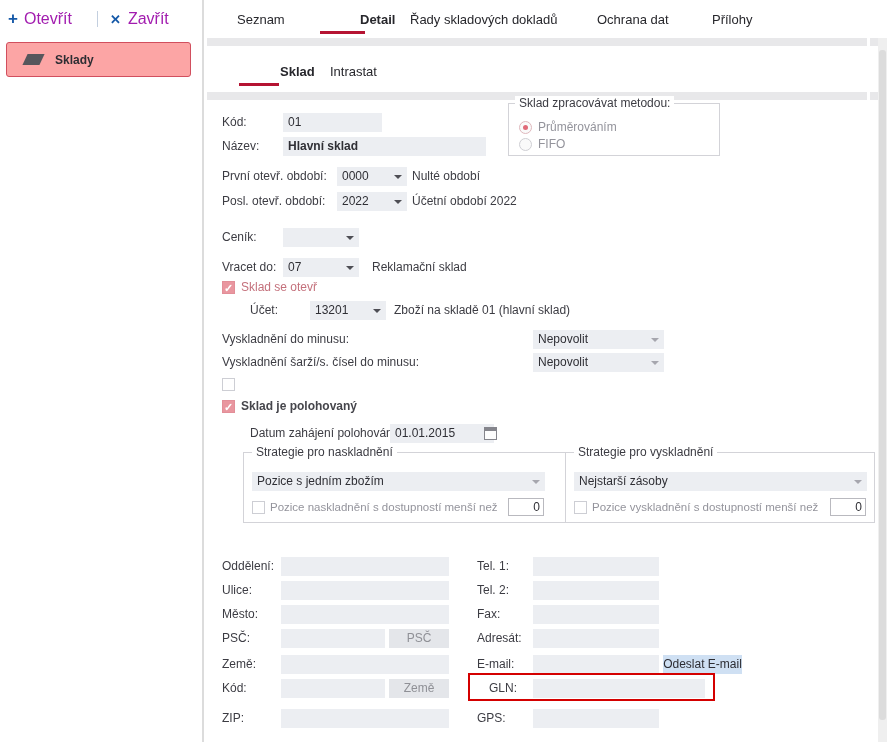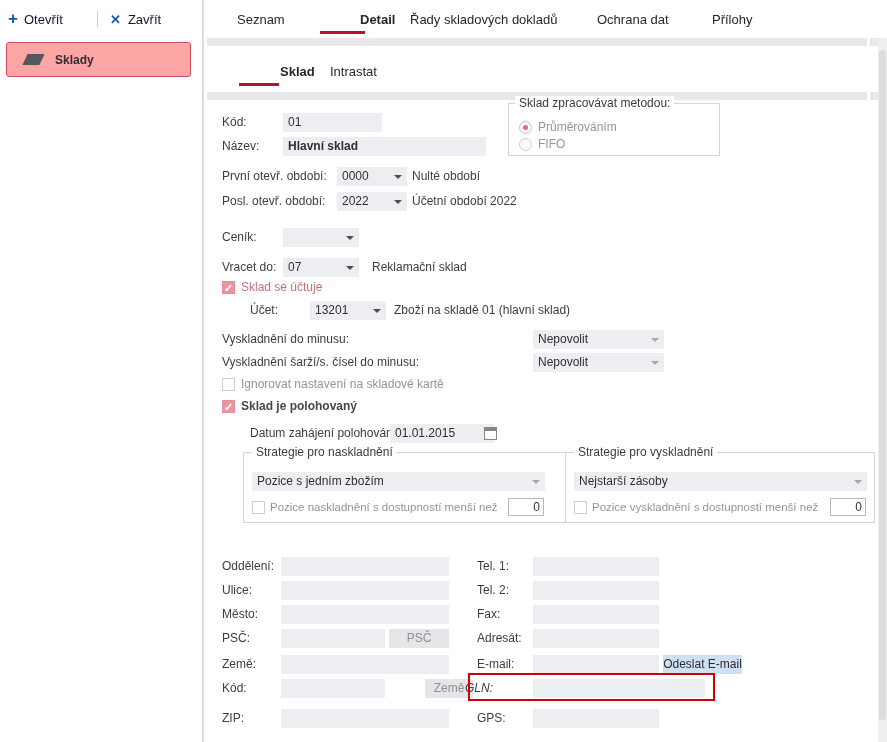--- a/index.html
+++ b/index.html
@@ -36,21 +36,21 @@
   .tab { position:absolute; font-size:13px; color:#27272c; white-space:nowrap; cursor:default; }
   .tab.active { font-weight:bold;padding-left:40px; }
   .underline { position:absolute; height:3px; background:#b51332; }
   .hbar { position:absolute; height:8px; background:#e8e8ea; }
   .btn-gray { position:absolute; height:19px; background:#e4e6ea; color:#8f9096;
               text-align:center; line-height:19px; cursor:pointer; }
   .btn-blue { position:absolute; height:19px; background:#cfe0f3; color:#2d2d33;
               text-align:center; line-height:19px; cursor:pointer; }
   .numfield { position:absolute; width:36px; height:18px; background:#fff; border:1px solid #b9b9bf;
               line-height:16px; text-align:right; padding:0 3px; color:#2f2f35; }
-  .bluebtn-txt { color:#0f172a; font-size:13px; }
+  .bluebtn-txt { color:#a21caf; font-size:16px; }
 </style>
 </head>
 <body>
 
 <div class="screen">
 
   <div class="abs" style="left:8px;top:8px;height:22px;display:flex;align-items:center;gap:6px;cursor:pointer;">
     <span style="color:#1559a8;font-size:17px;font-weight:bold;line-height:18px;">+</span>
     <span class="bluebtn-txt">Otevřít</span>
   </div>
@@ -119,21 +119,21 @@
   </div>
 
   <div class="lbl" style="left:222px;top:258px;">Vracet do:</div>
   <div class="dd" style="left:283px;top:258px;width:76px;">
     <span>07</span>
     <span class="arr"></span>
   </div>
   <div class="note" style="left:372px;top:258px;">Reklamační sklad</div>
 
   <div class="chk on" style="left:222px;top:281px;">✓</div>
-  <div class="lbl rose" style="left:241px;top:278px;">Sklad se účtuje</div>
+  <div class="lbl rose" style="left:241px;top:278px;">Sklad se otevř</div>
 
   <div class="lbl" style="left:250px;top:301px;">Účet:</div>
   <div class="dd" style="left:310px;top:301px;width:76px;">
     <span>13201</span>
     <span class="arr"></span>
   </div>
   <div class="note" style="left:394px;top:301px;">Zboží na skladě 01 (hlavní sklad)</div>
 
   <div class="lbl" style="left:222px;top:330px;">Vyskladnění do minusu:</div>
   <div class="dd grayarr" style="left:533px;top:330px;width:131px;">
@@ -141,21 +141,20 @@
     <span class="arr"></span>
   </div>
 
   <div class="lbl" style="left:222px;top:353px;">Vyskladnění šarží/s. čísel do minusu:</div>
   <div class="dd grayarr" style="left:533px;top:353px;width:131px;">
     <span>Nepovolit</span>
     <span class="arr"></span>
   </div>
 
   <div class="chk" style="left:222px;top:378px;"></div>
-  <div class="lbl gray" style="left:241px;top:375px;">Ignorovat nastavení na skladové kartě</div>
 
   <div class="chk on" style="left:222px;top:400px;">✓</div>
   <div class="lbl darklbl" style="left:241px;top:397px;">Sklad je polohovaný</div>
 
   <div class="lbl" style="left:250px;top:424px;">Datum zahájení polohování:</div>
   <div class="field" style="left:390px;top:424px;width:104px;">01.01.2015</div>
   <div class="abs" style="left:481px;top:424px;width:19px;height:19px;cursor:pointer;">
     <span style="position:absolute;left:3px;top:3px;width:13px;height:13px;border:1px solid #85858c;border-top:4px solid #85858c;background:#fdfdfd;"></span>
   </div>
 
@@ -192,42 +191,42 @@
 
   <div class="lbl" style="left:222px;top:629px;">PSČ:</div>
   <div class="field" style="left:281px;top:629px;width:104px;"></div>
   <div class="btn-gray" style="left:389px;top:629px;width:60px;">PSČ</div>
 
   <div class="lbl" style="left:222px;top:655px;">Země:</div>
   <div class="field" style="left:281px;top:655px;width:168px;"></div>
 
   <div class="lbl" style="left:222px;top:679px;">Kód:</div>
   <div class="field" style="left:281px;top:679px;width:104px;"></div>
-  <div class="btn-gray" style="left:389px;top:679px;width:48px;margin-left:36px;">Země</div>
+  <div class="btn-gray" style="left:389px;top:679px;width:60px;">Země</div>
 
   <div class="lbl" style="left:222px;top:709px;">ZIP:</div>
   <div class="field" style="left:281px;top:709px;width:168px;"></div>
 
   <div class="lbl" style="left:477px;top:557px;">Tel. 1:</div>
   <div class="field" style="left:533px;top:557px;width:126px;"></div>
 
   <div class="lbl" style="left:477px;top:581px;">Tel. 2:</div>
   <div class="field" style="left:533px;top:581px;width:126px;"></div>
 
   <div class="lbl" style="left:477px;top:605px;">Fax:</div>
   <div class="field" style="left:533px;top:605px;width:126px;"></div>
 
   <div class="lbl" style="left:477px;top:629px;">Adresát:</div>
   <div class="field" style="left:533px;top:629px;width:126px;"></div>
 
   <div class="lbl" style="left:477px;top:655px;">E-mail:</div>
   <div class="field" style="left:533px;top:655px;width:126px;"></div>
   <div class="btn-blue" style="left:663px;top:655px;width:79px;">Odeslat E-mail</div>
 
-  <div class="lbl" style="left:465px;top:679px;font-style:italic;">GLN:</div>
+  <div class="lbl" style="left:489px;top:679px;">GLN:</div>
   <div class="field" style="left:533px;top:679px;width:172px;"></div>
 
   <div class="lbl" style="left:477px;top:709px;">GPS:</div>
   <div class="field" style="left:533px;top:709px;width:126px;"></div>
 
   <div style="position:absolute;left:468px;top:673px;width:247px;height:28px;border:2px solid #d40000;pointer-events:none;"></div>
 
   <div style="position:absolute;left:878px;top:38px;width:9px;height:704px;background:#efefef;"></div>
   <div style="position:absolute;left:879px;top:50px;width:7px;height:670px;background:#dcdcdc;border-radius:3px;"></div>
 

